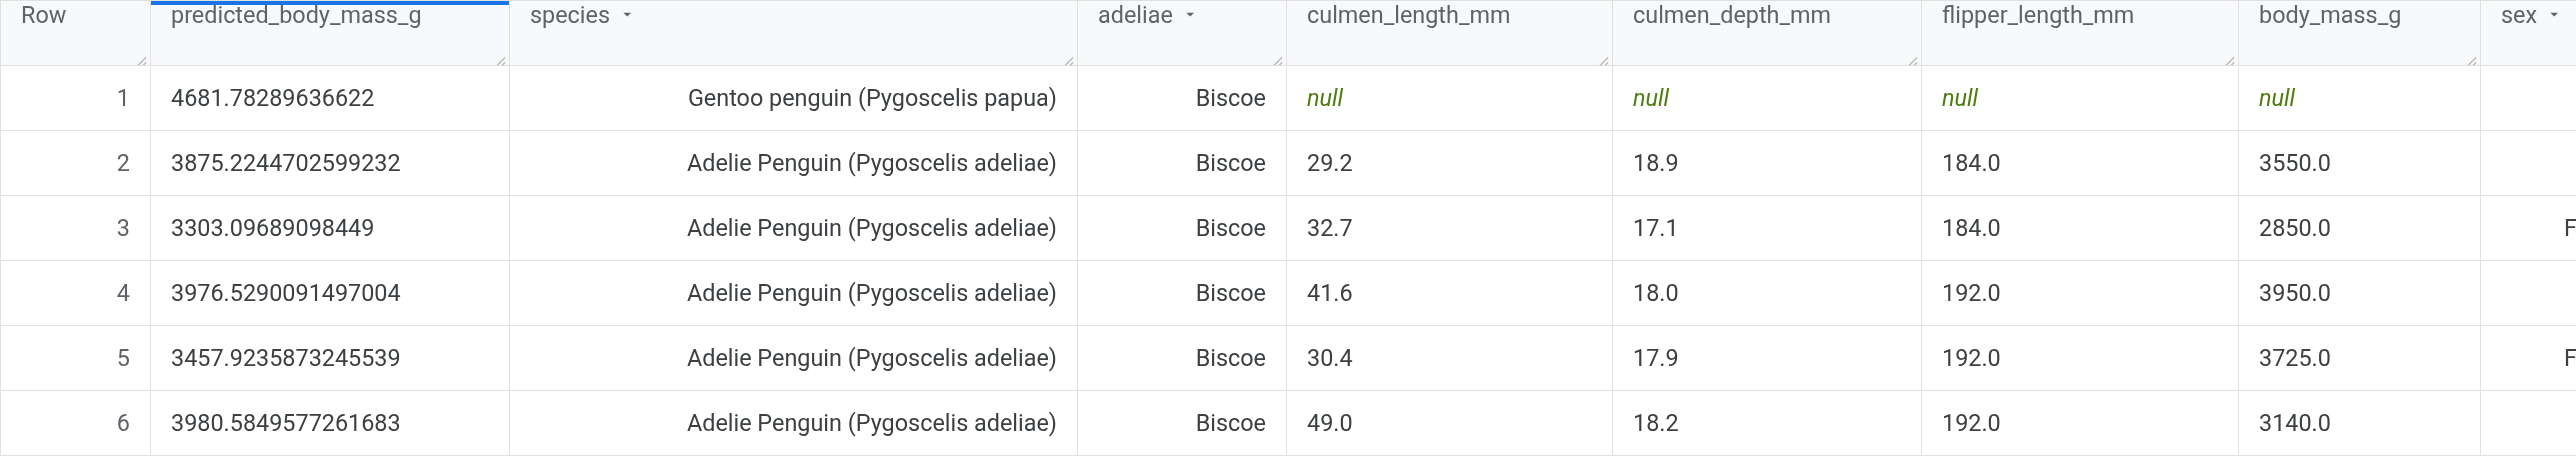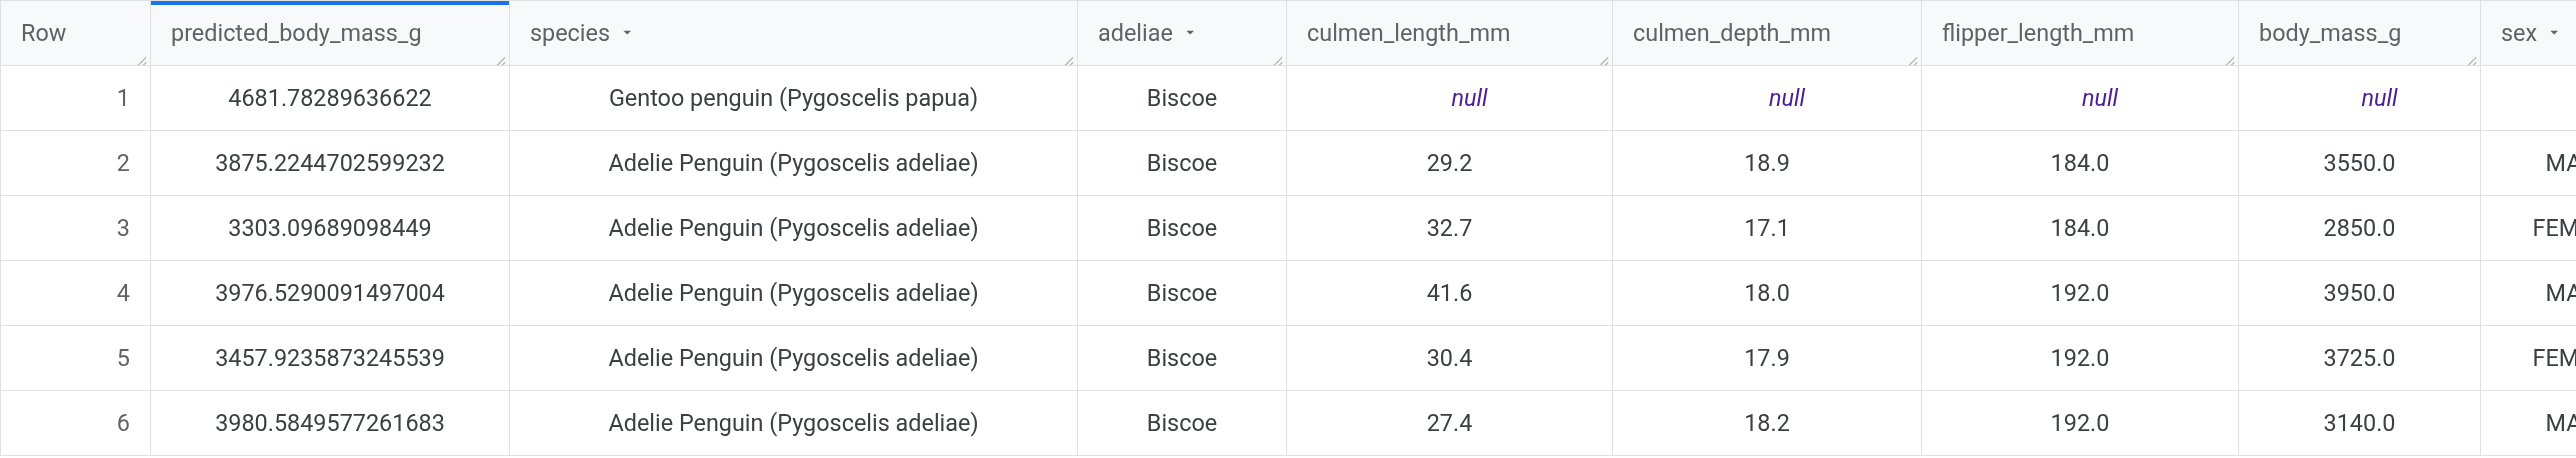--- a/index.html
+++ b/index.html
@@ -39,21 +39,20 @@
       content: "";
       position: absolute;
       top: -0.8px;
       left: 0;
       right: 0;
       height: 5px;
       background: #1a73e8;
     }
     .th-inner {
       display: flex;
-      align-items: center;
       gap: 8.4px;
       height: 100%;
     }
     .dropdown-icon svg {
       width: 18.4px;
       height: 18.4px;
       fill: #5f6368;
     }
     .resize-handle {
       position: absolute;
@@ -63,33 +62,32 @@
       height: 15px;
       pointer-events: auto;
     }
     .resize-handle svg {
       width: 15px;
       height: 15px;
       stroke: #b0b0b0;
       stroke-width: 1.5;
     }
     td.num {
-      text-align: center;
+      text-align: left;
     }
     td.row-idx {
       text-align: right;
       color: #5f6368;
     }
     td.text {
-      text-align: center;
+      text-align: right;
     }
     .null {
-      color: #4c1d95;
+      color: #4d7c0f;
       font-style: italic;
-      margin-left: 40px;
     }
     
     col.c-row { width: 150px; }
     col.c-pred { width: 359px; }
     col.c-species { width: 568px; }
     col.c-island { width: 209px; }
     col.c-culmenlen { width: 326px; }
     col.c-culmendep { width: 309px; }
     col.c-flipper { width: 317px; }
     col.c-mass { width: 242px; }
@@ -255,21 +253,21 @@
           <td class="num"><span>17.9</span></td>
           <td class="num"><span>192.0</span></td>
           <td class="num"><span>3725.0</span></td>
           <td class="text"><span>FEMALE</span></td>
         </tr>
         <tr>
           <td class="row-idx"><span>6</span></td>
           <td class="num"><span>3980.5849577261683</span></td>
           <td class="text"><span>Adelie Penguin (Pygoscelis adeliae)</span></td>
           <td class="text"><span>Biscoe</span></td>
-          <td class="num"><span>27.4</span></td>
+          <td class="num"><span>49.0</span></td>
           <td class="num"><span>18.2</span></td>
           <td class="num"><span>192.0</span></td>
           <td class="num"><span>3140.0</span></td>
           <td class="text"><span>MALE</span></td>
         </tr>
       </tbody>
   </table>
 </div>
 
 

